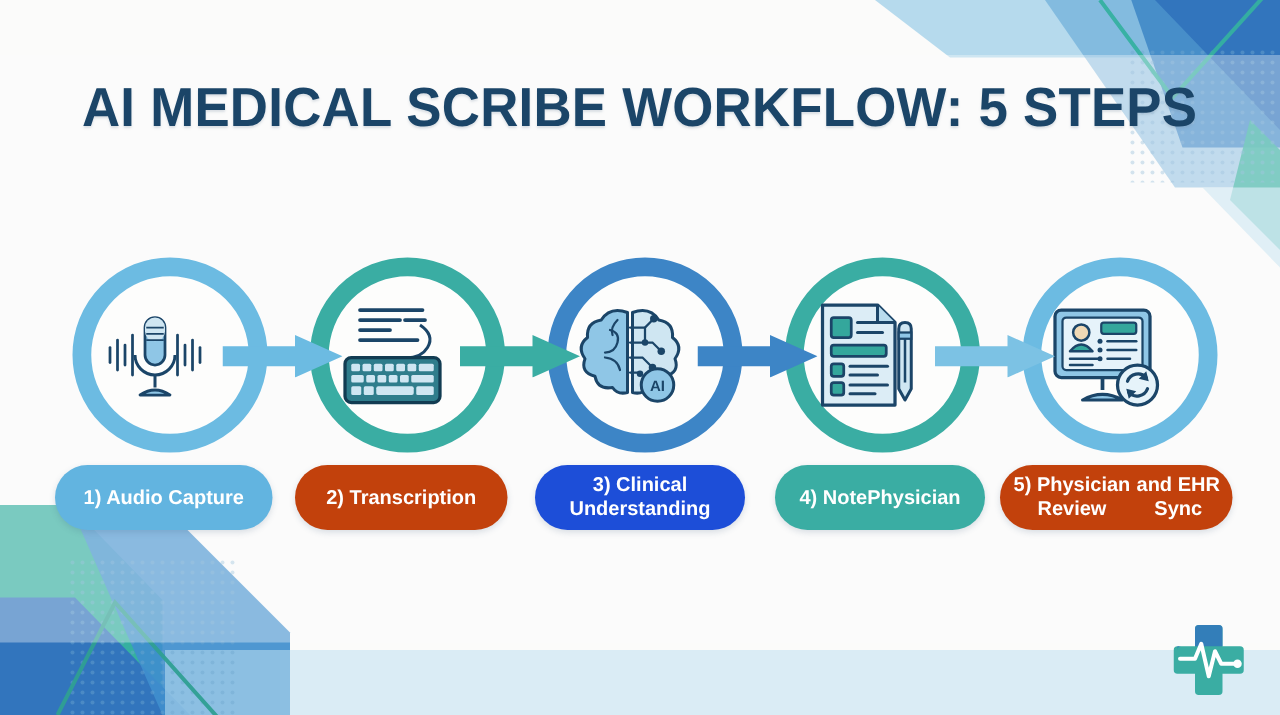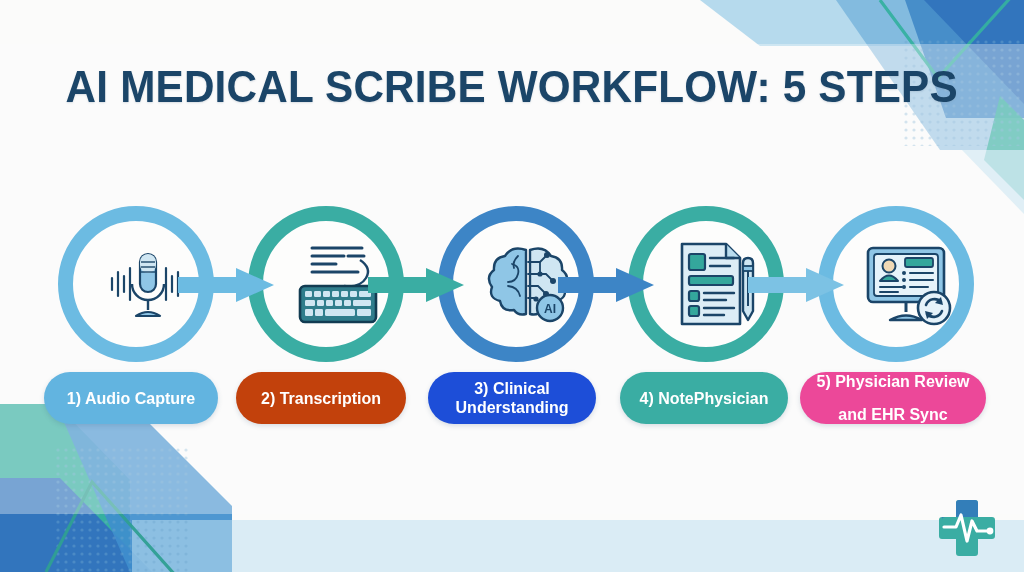--- a/index.html
+++ b/index.html
@@ -28,21 +28,21 @@
   
   #flow{position:absolute;left:0;top:206px;width:1024px;height:156px;z-index:5;}
   .node{position:absolute;top:0;width:156px;height:156px;}
   .ring{
     position:absolute;left:0;top:0;width:156px;height:156px;
     border-radius:50%;
     box-sizing:border-box;
     background:#fdfdfc;
   }
   .iconbox{
-    position:absolute;left:40px;top:28px;width:100px;height:100px;
+    position:absolute;left:16px;top:28px;width:100px;height:100px;
     display:flex;align-items:flex-end;justify-content:center;
   }
   .iconbox svg{display:block;}
 
   .arrow{position:absolute;top:62px;height:34px;z-index:4;}
   .arrow svg{display:block;}
 
   
   #labels{position:absolute;left:0;top:372px;width:1024px;height:54px;z-index:6;}
   .pill{
@@ -296,21 +296,21 @@
     <div class="pill" style="left:428px;width:168px;background:#1d4ed8;flex-direction:column;">
       <span>3) Clinical</span>
       <span>Understanding</span>
     </div>
 
     <div class="pill" style="left:620px;width:168px;background:#3aada3;flex-direction:row;">
       <span>4) Note</span>
       <span>Physician</span>
     </div>
 
-    <div class="pill" style="left:800px;width:186px;background:#ec4899;flex-direction:column;justify-content:space-between;">
+    <div class="pill" style="left:800px;width:186px;background:#c2410c;flex-direction:row;justify-content:space-between;">
       <span>5) Physician Review</span>
       <span>and EHR Sync</span>
     </div>
   </div>
 
   <div id="logo">
     <svg width="62" height="62" viewBox="0 0 62 62" xmlns="http://www.w3.org/2000/svg">
       <path d="M23 6 h16 a3 3 0 0 1 3 3 v14 h14 a3 3 0 0 1 3 3 v16 a3 3 0 0 1 -3 3 h-14 v14 a3 3 0 0 1 -3 3 h-16 a3 3 0 0 1 -3 -3 v-14 h-14 a3 3 0 0 1 -3 -3 v-16 a3 3 0 0 1 3 -3 h14 v-14 a3 3 0 0 1 3 -3 z" fill="#3aada3"></path>
       <path d="M6 26 a3 3 0 0 1 3 -3 h11 v-14 a3 3 0 0 1 3 -3 h16 a3 3 0 0 1 3 3 v14 h-36 z" fill="#3275bd" opacity="0.85"></path>
       <polyline points="8,33 20,33 25,21 31,47 36,27 41,37 54,37" fill="none" stroke="#ffffff" stroke-width="3.2" stroke-linejoin="round" stroke-linecap="round"></polyline>

